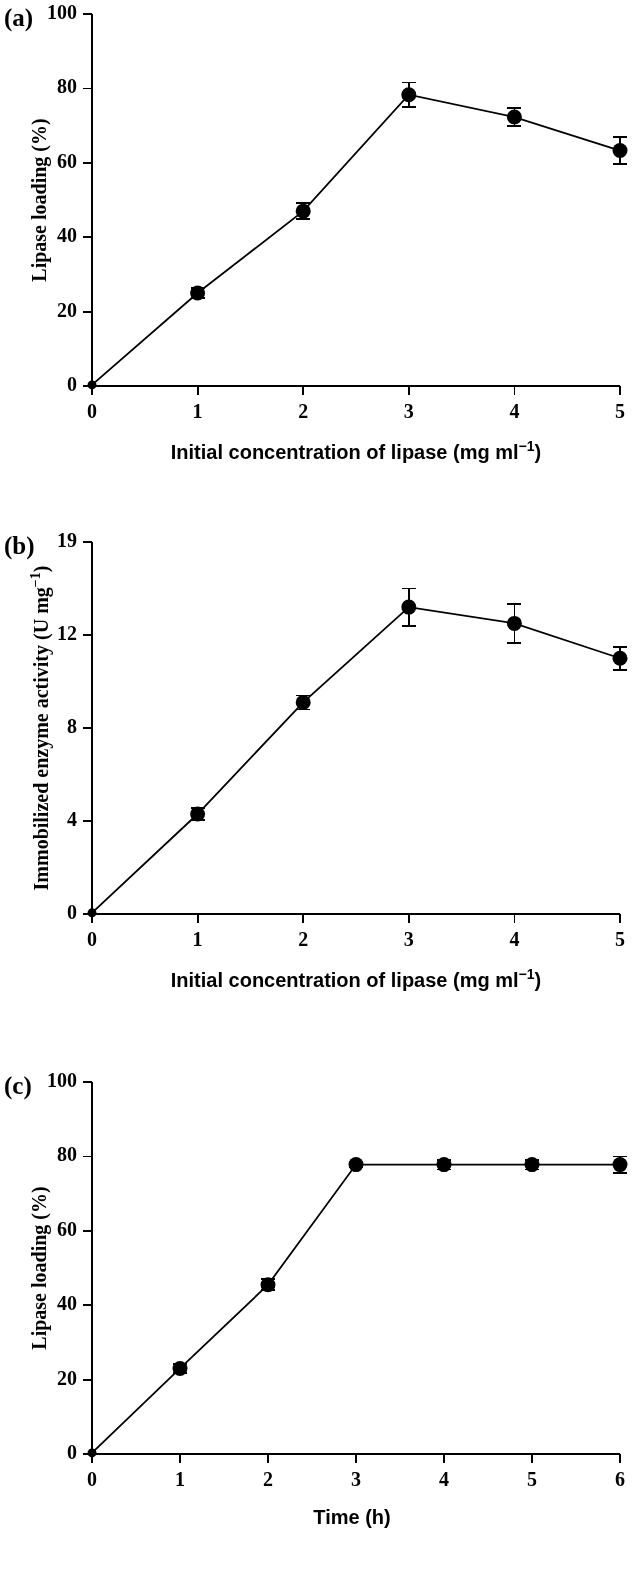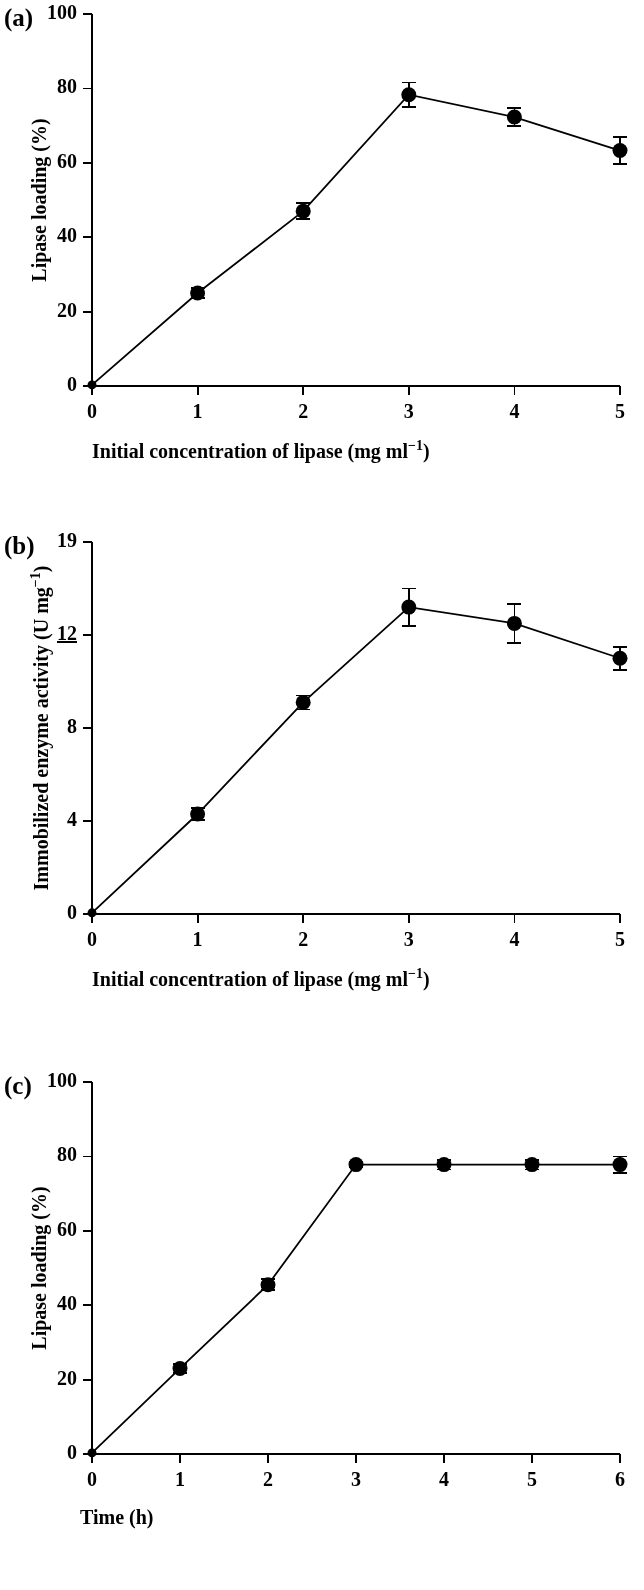--- a/index.html
+++ b/index.html
@@ -21,24 +21,24 @@
   }
   .panel-label {
     position: absolute;
     font-family: "Liberation Serif", serif;
     font-weight: bold;
     font-size: 25px;
     color: #000;
   }
   .axis-title-x {
     position: absolute;
-    text-align: left;
-    font-weight: bold;
-    font-size: 20px;
-    font-family: Liberation Serif, serif;
+    text-align: center;
+    font-weight: bold;
+    font-size: 20px;
+    font-family: Liberation Sans, sans-serif;
     white-space: nowrap;
   }
   .axis-title-y {
     position: absolute;
     font-weight: bold;
     font-size: 20px;
     font-family: "Liberation Serif", serif;
     white-space: nowrap;
     transform-origin: 0 0;
     transform: rotate(-90deg);
@@ -180,21 +180,21 @@
       </svg>
       <div class="tick-label-x" style="left: 67px; top: 408px; width: 50px;">0</div>
       <div class="tick-label-x" style="left: 172.6px; top: 408px; width: 50px;">1</div>
       <div class="tick-label-x" style="left: 278.2px; top: 408px; width: 50px;">2</div>
       <div class="tick-label-x" style="left: 383.8px; top: 408px; width: 50px;">3</div>
       <div class="tick-label-x" style="left: 489.4px; top: 408px; width: 50px;">4</div>
       <div class="tick-label-x" style="left: 595px; top: 408px; width: 50px;">5</div>
       <div class="tick-label-y" style="left: 27px; top: 381px; width: 50px;">0</div>
       <div class="tick-label-y" style="left: 27px; top: 288px; width: 50px;">4</div>
       <div class="tick-label-y" style="left: 27px; top: 195px; width: 50px;">8</div>
-      <div class="tick-label-y" style="left: 27px; top: 102px; width: 50px; text-decoration: underline;">12</div>
+      <div class="tick-label-y" style="left: 27px; top: 102px; width: 50px;">12</div>
       <div class="tick-label-y" style="left: 27px; top: 9px; width: 50px;">19</div>
       <div class="axis-title-x" style="left: 92px; width: 528px; top: 446px;">Initial concentration of lipase (mg ml<sup>−1</sup>)</div>
       <div class="axis-title-y" style="left: 28px; top: 394px; width: 372px; text-align: center;">Immobilized enzyme activity (U mg<sup>−1</sup>)</div>
     </div>
     <div class="panel" style="position: absolute; left: 0px; top: 1060px; width: 644px; height: 530px;">
       <div class="panel-label" style="left: 4px; top: 12px;">(c)</div>
       <svg width="644" height="530" style="position: absolute; left: 0px; top: 0px;">
         <g>
           <line x1="92" y1="22" x2="92" y2="394" stroke="#000" stroke-width="1.8" shape-rendering="crispEdges"></line>
           <line x1="92" y1="394" x2="620" y2="394" stroke="#000" stroke-width="1.8" shape-rendering="crispEdges"></line>
@@ -253,16 +253,16 @@
       <div class="tick-label-x" style="left: 331px; top: 408px; width: 50px;">3</div>
       <div class="tick-label-x" style="left: 419px; top: 408px; width: 50px;">4</div>
       <div class="tick-label-x" style="left: 507px; top: 408px; width: 50px;">5</div>
       <div class="tick-label-x" style="left: 595px; top: 408px; width: 50px;">6</div>
       <div class="tick-label-y" style="left: 27px; top: 381px; width: 50px;">0</div>
       <div class="tick-label-y" style="left: 27px; top: 306.6px; width: 50px;">20</div>
       <div class="tick-label-y" style="left: 27px; top: 232.2px; width: 50px;">40</div>
       <div class="tick-label-y" style="left: 27px; top: 157.8px; width: 50px;">60</div>
       <div class="tick-label-y" style="left: 27px; top: 83.4px; width: 50px;">80</div>
       <div class="tick-label-y" style="left: 27px; top: 9px; width: 50px;">100</div>
-      <div class="axis-title-x" style="left: 80px; width: 528px; top: 446px;">Time (h)</div>
+      <div class="axis-title-x" style="left: 88px; width: 528px; top: 446px;">Time (h)</div>
       <div class="axis-title-y" style="left: 28px; top: 394px; width: 372px; text-align: center;">Lipase loading (%)</div>
     </div>
   </div>
 
 </body></html>

